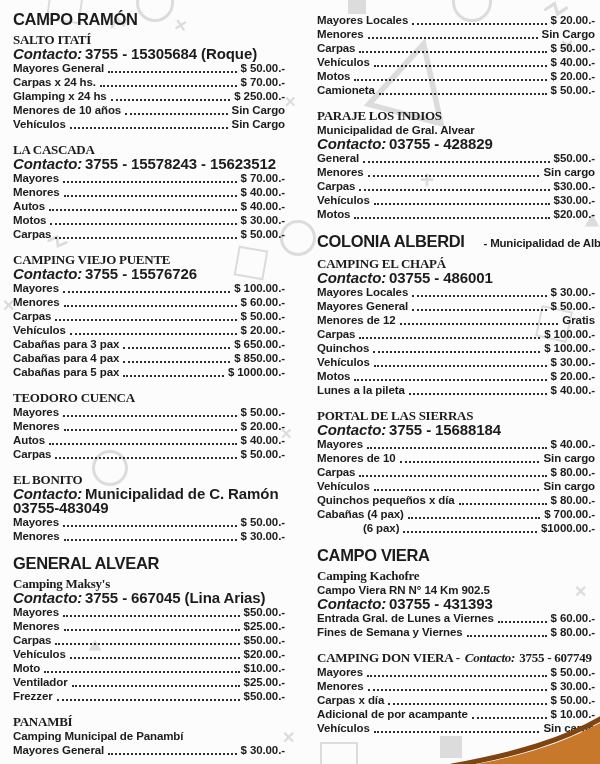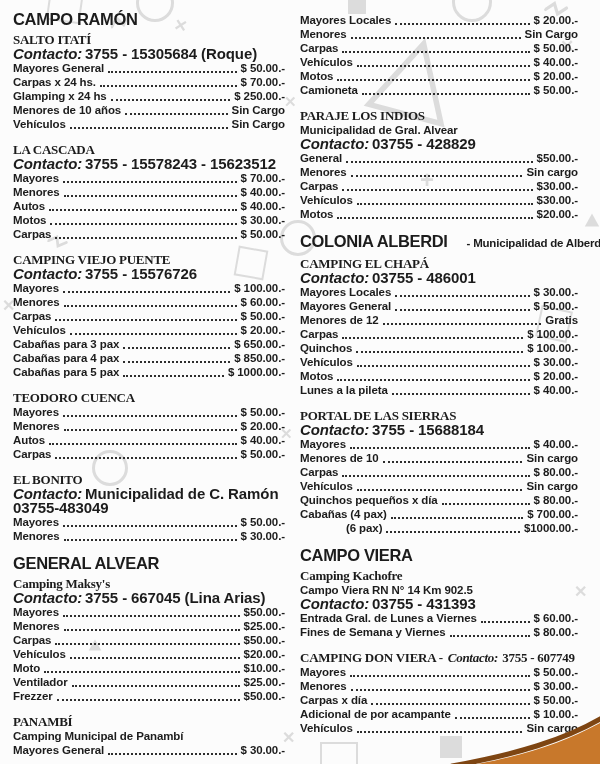--- a/index.html
+++ b/index.html
@@ -19,21 +19,21 @@
   .square-outline{border:2px solid var(--shape);}
   .square-filled{background:var(--shape);}
   .circle-outline{border:3px solid var(--shape);border-radius:50%;}
   .shape svg{display:block;}
   .shape polyline{fill:none;stroke:var(--shape);stroke-width:3;stroke-linecap:round;}
   .shape .tf{fill:var(--shape);}
   .shape .to{fill:none;stroke:var(--shape);stroke-width:2.5;}
 
   .col{position:absolute;}
   #col-left{left:13px;top:10px;width:272px;}
-  #col-right{left:300px;top:13px;width:278px;}
+  #col-right{left:317px;top:13px;width:278px;}
 
   section.camp{margin-bottom:11px;}
   h1.region{font-size:16.5px;line-height:19px;margin:0 0 3px;letter-spacing:-0.35px;white-space:nowrap;}
   .region-suffix{font-size:11.5px;letter-spacing:-0.2px;margin-left:19px;}
   h2.camp-name{font-size:13px;line-height:15px;margin:0;letter-spacing:-0.25px;white-space:nowrap;font-family:Liberation Serif, serif;}
   .h2-contact-label{font-style:italic;margin-left:5px;}
   .h2-contact-value{margin-left:4px;}
   .subtitle{font-size:11.5px;line-height:14px;}
   .contact{font-size:15px;line-height:14px;}
   .contact-label{font-style:italic;margin-right:3px;}

